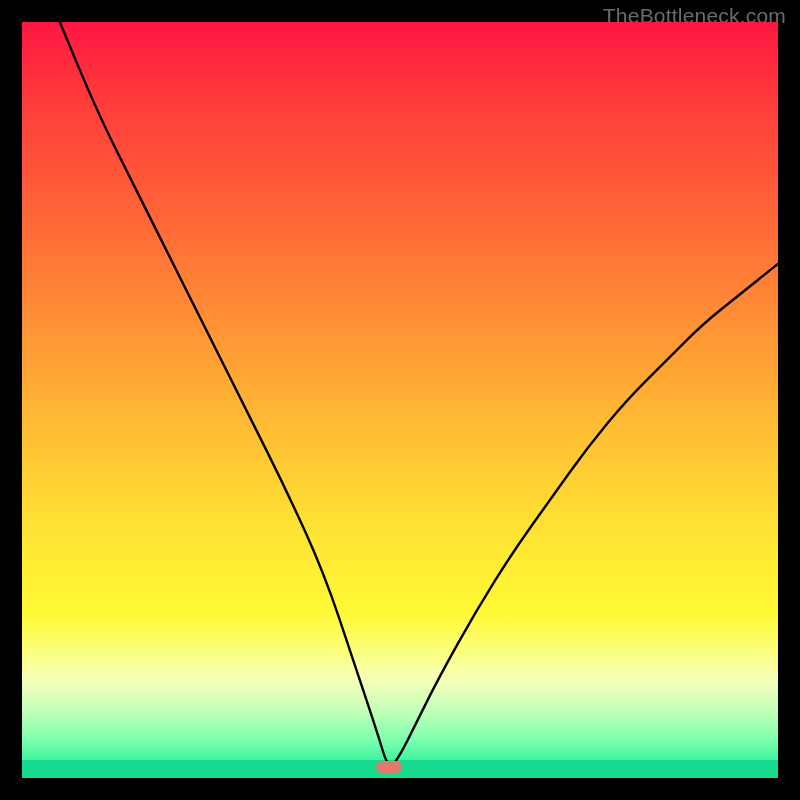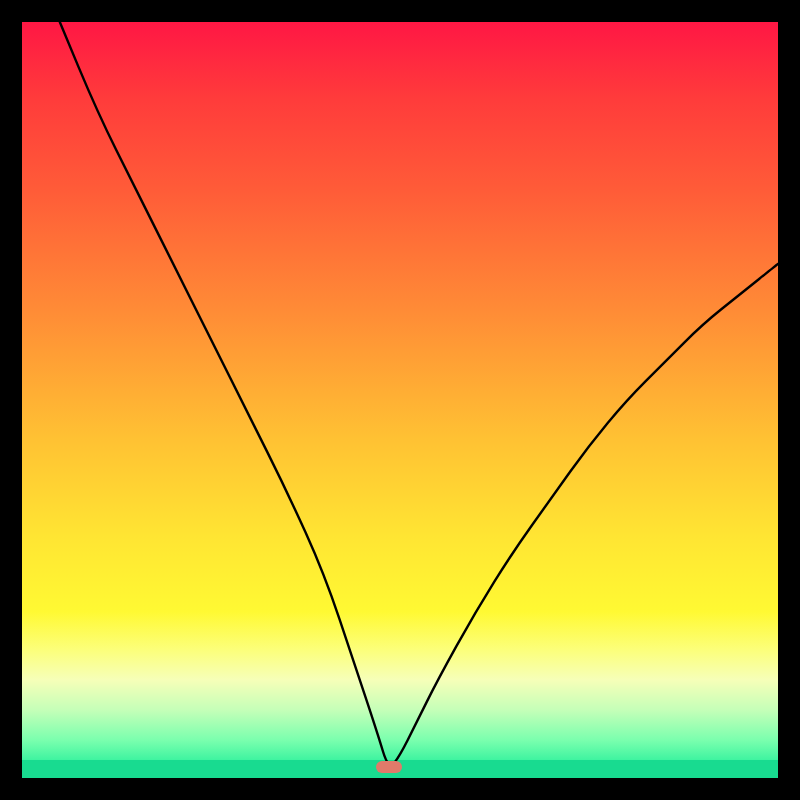--- a/index.html
+++ b/index.html
@@ -72,20 +72,21 @@
     top: 0;
     width: 100%;
     height: 100%;
     overflow: visible;
   }
 </style>
 </head>
 <body>
 
 <div class="stage">
+  <div class="watermark">TheBottleneck.com</div>
 
   <div class="plot-area">
     <div class="green-band"></div>
 
     <svg class="curve" viewBox="0 0 756 756" preserveAspectRatio="none">
       <path id="curve-path" d="M 37.8 0.0 Q 37.8 0.0 56.7 45.4 Q 75.6 90.7 94.5 128.5 Q 113.4 166.3 132.3 204.1 Q 151.2 241.9 170.1 279.7 Q 189.0 317.5 207.9 355.3 Q 226.8 393.1 245.7 430.9 Q 264.6 468.7 283.5 510.3 Q 302.4 551.9 317.5 597.2 Q 332.6 642.6 344.0 676.6 Q 355.3 710.6 361.0 729.5 Q 366.7 748.4 372.3 740.9 Q 378.0 733.3 385.6 718.2 Q 393.1 703.1 404.5 680.4 Q 415.8 657.7 434.7 623.7 Q 453.6 589.7 472.5 559.4 Q 491.4 529.2 510.3 502.7 Q 529.2 476.3 548.1 449.8 Q 567.0 423.4 585.9 400.7 Q 604.8 378.0 623.7 359.1 Q 642.6 340.2 661.5 321.3 Q 680.4 302.4 699.3 287.3 Q 718.2 272.2 737.1 257.0 T 756.0 241.9" fill="none" stroke="#000" stroke-width="2.4" stroke-linecap="round"></path>
     </svg>
 
     <div id="marker" class="marker" style="left: 366.66px; top: 744.66px; background: rgb(224, 122, 106);"></div>
   </div>

